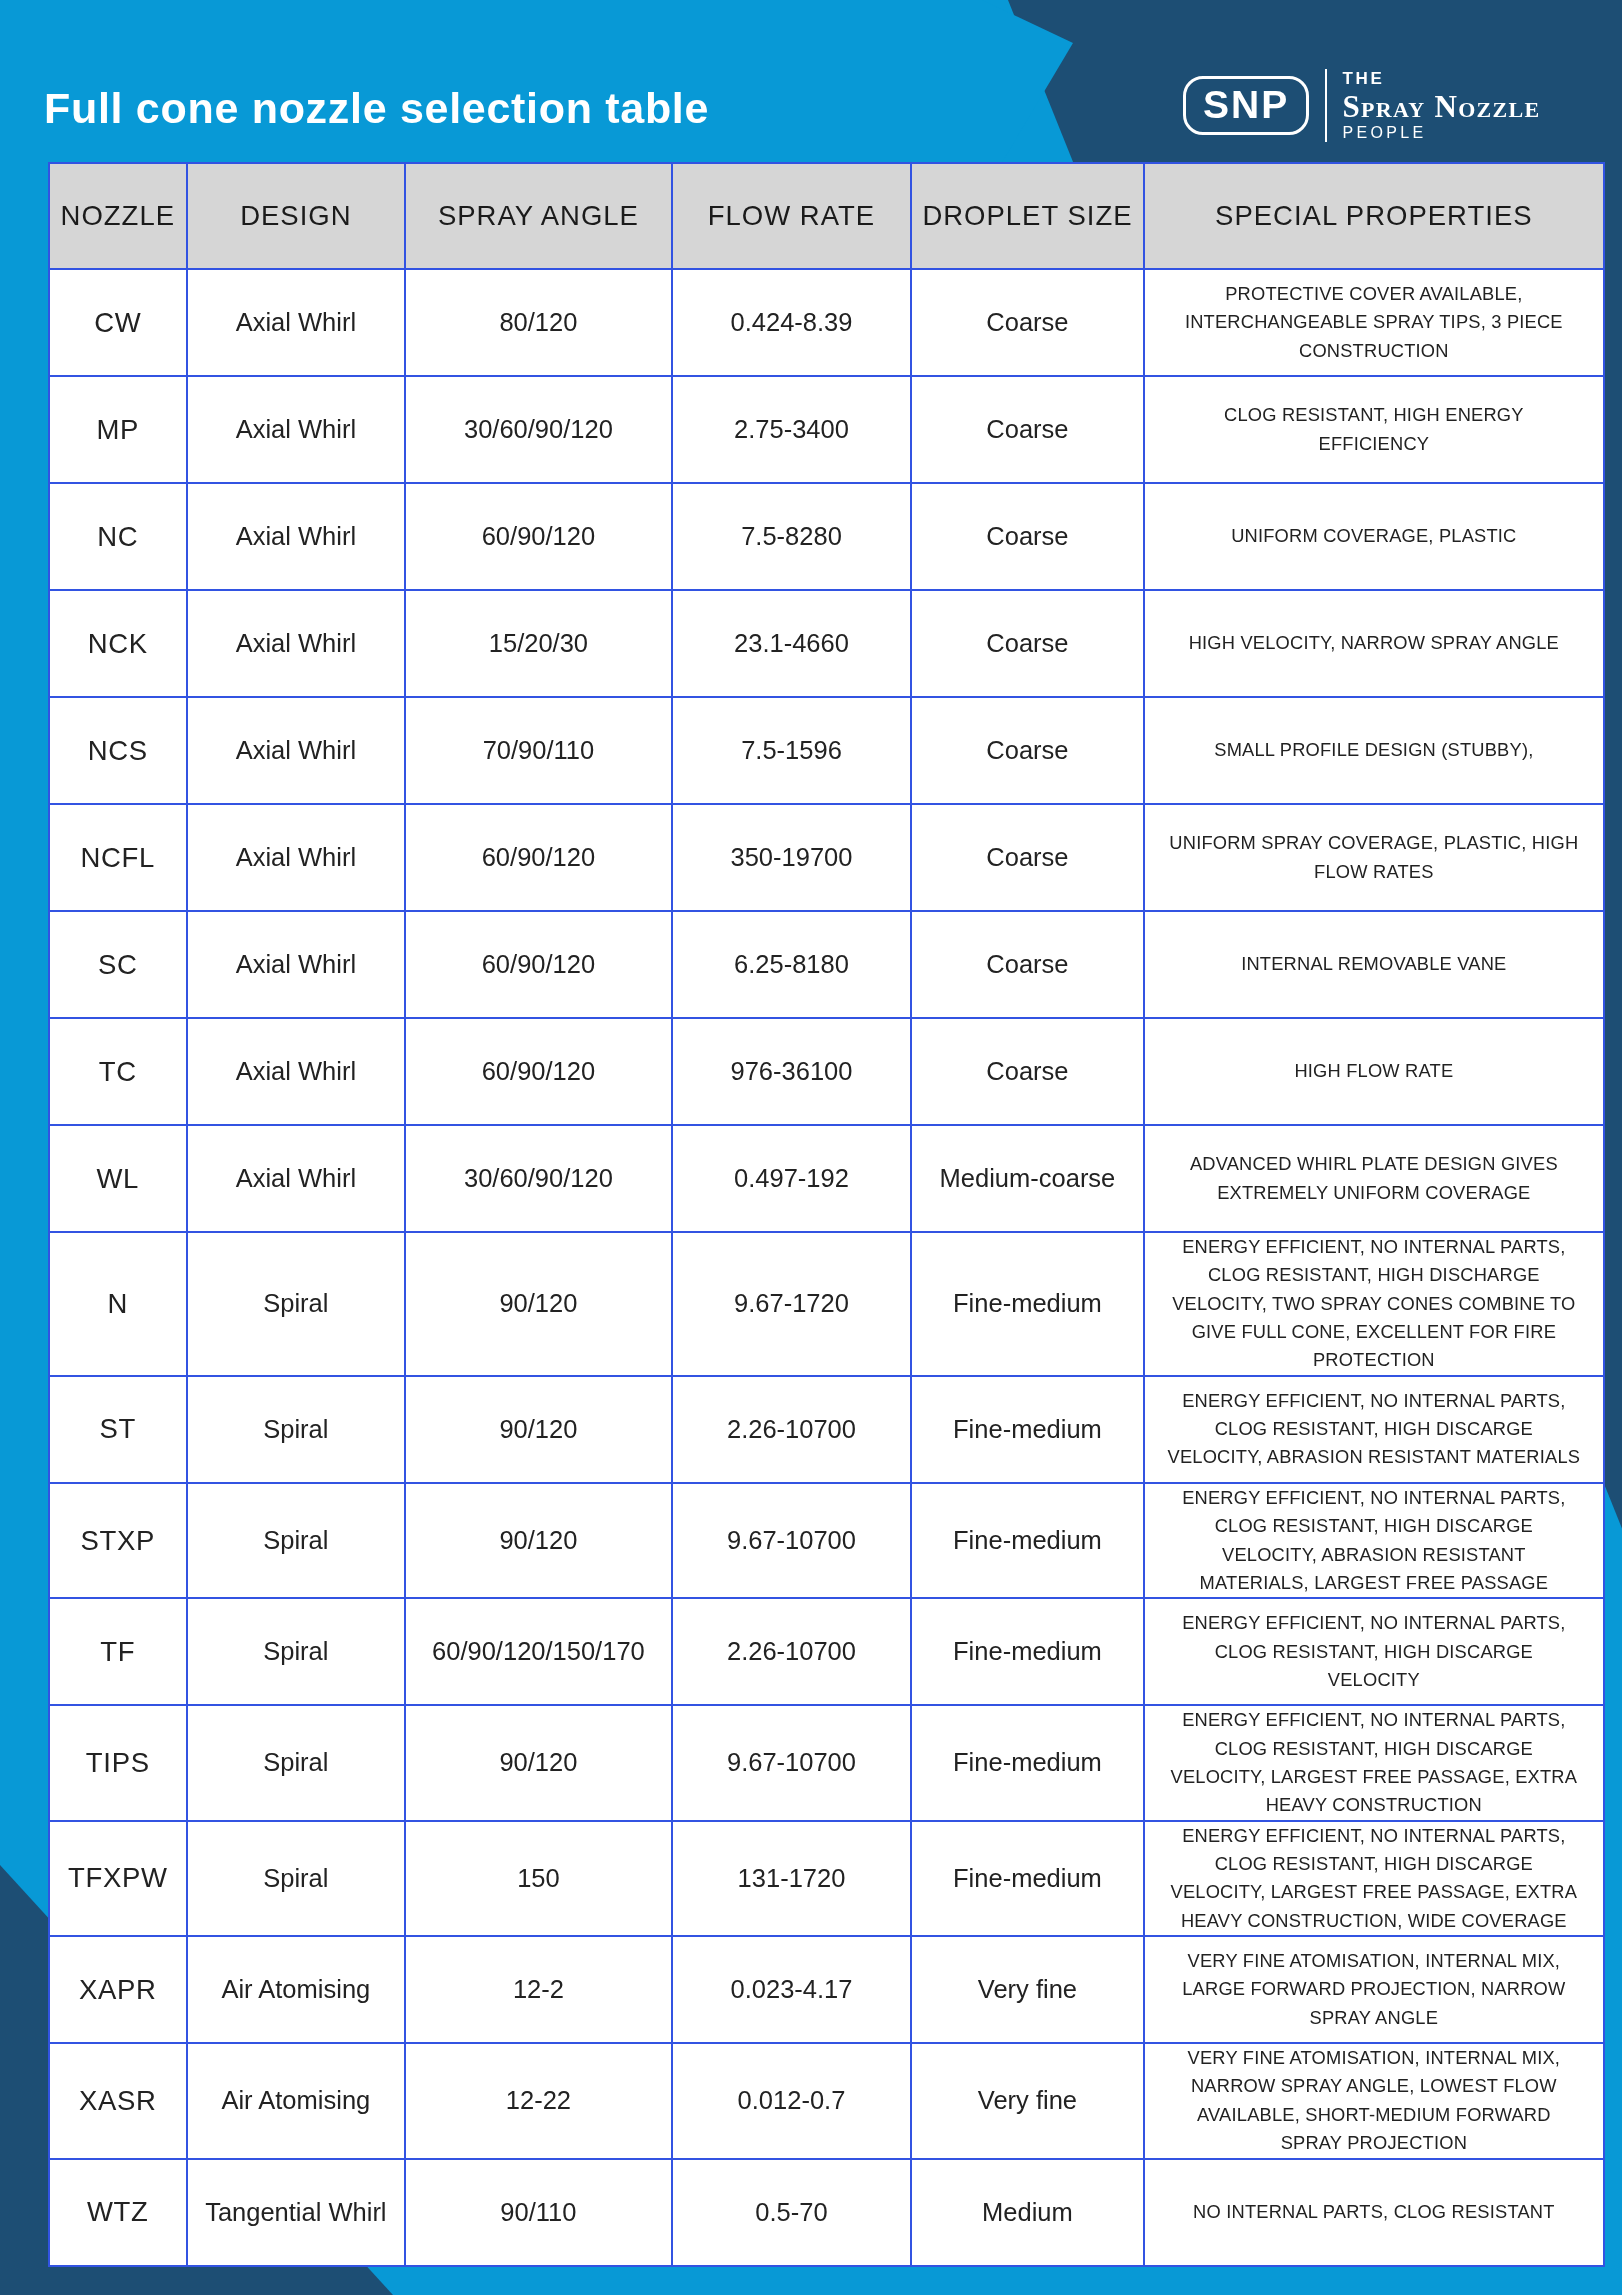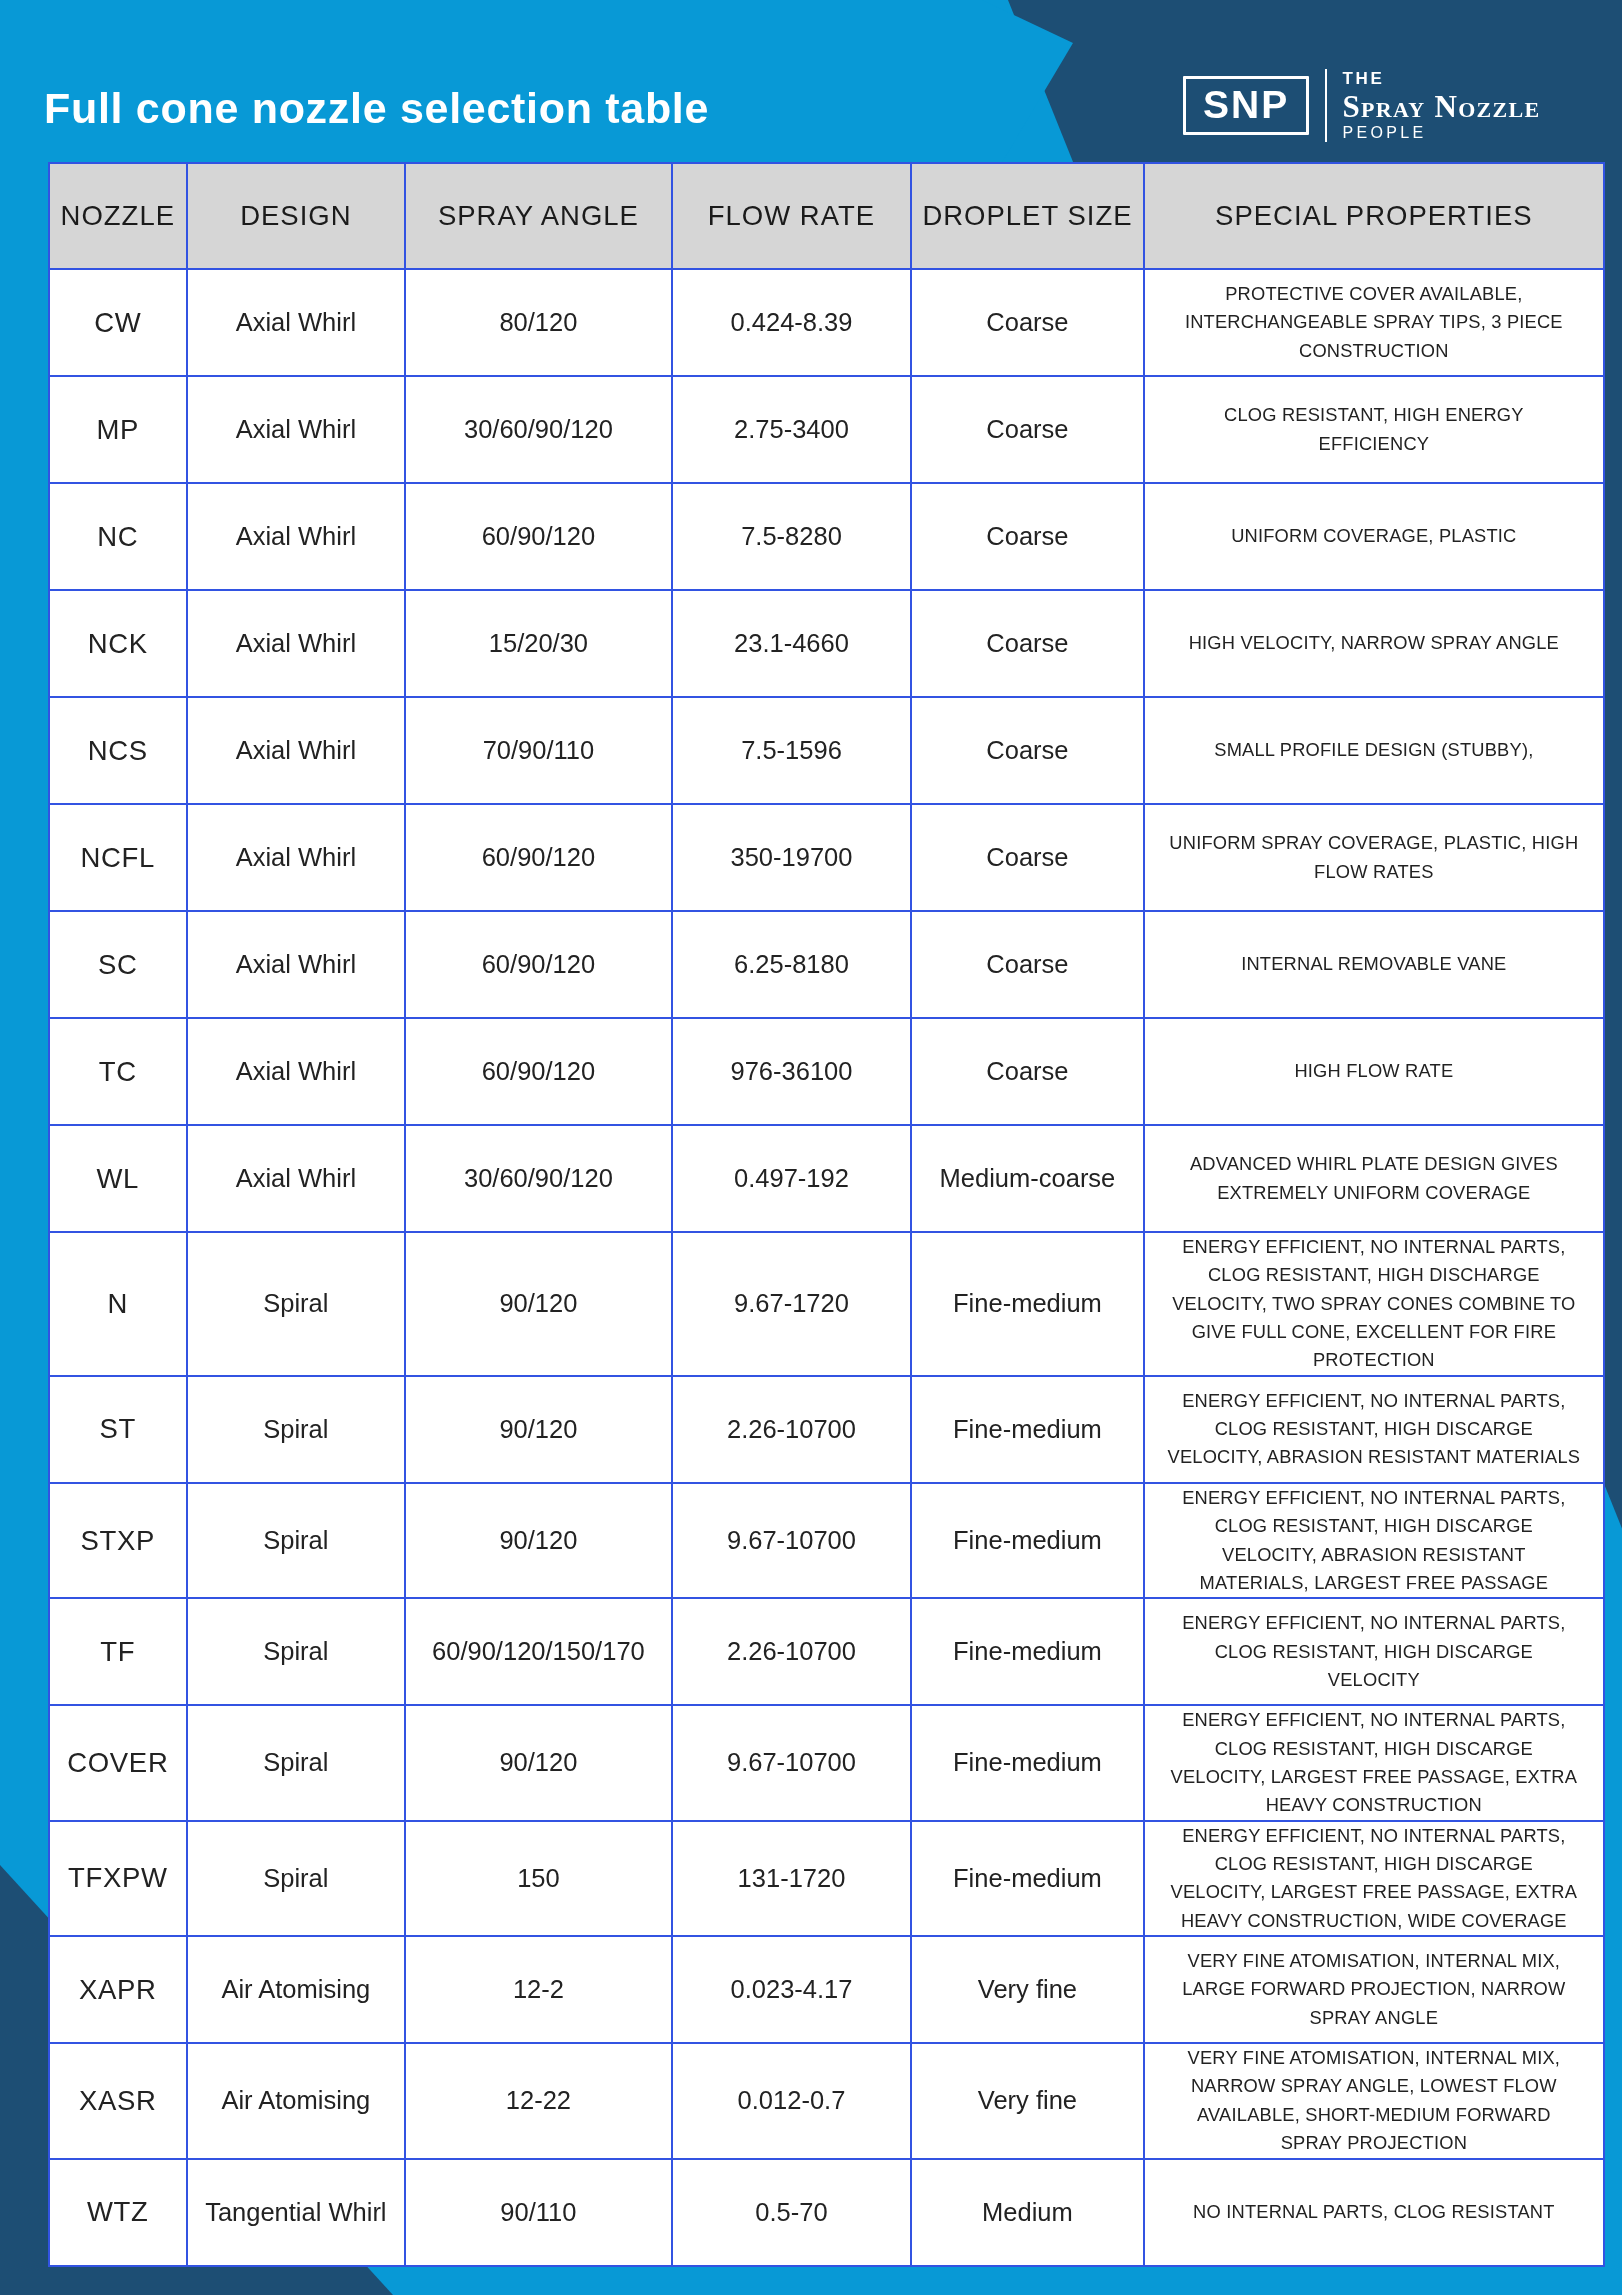--- a/index.html
+++ b/index.html
@@ -10,21 +10,21 @@
   .shape{position:absolute;left:0;top:0;width:1623px;height:2295px;}
   .tri-top-right{background:#1d4e74;clip-path:polygon(1008px 0px,1623px 0px,1623px 1531px);}
   .tri-notch{background:#0899d6;clip-path:polygon(982px 0px,1073px 43px,982px 196px);}
   .tri-bottom-left{background:#1d4e74;clip-path:polygon(0px 1865px,393px 2295px,0px 2295px);}
 
   
   .title{position:absolute;left:44px;top:55px;color:#ffffff;font-size:43px;font-weight:700;letter-spacing:0.7px;}
 
   
   .logo{position:absolute;left:1183px;top:69px;display:flex;align-items:center;color:#ffffff;}
-  .logo-box{border:3.9px solid #ffffff;border-radius:1px;padding:5.2px 17px;font-size:39px;font-weight:700;letter-spacing:2px;line-height:1.1;}
+  .logo-box{border:3.9px solid #ffffff;border-radius:20px;padding:5.2px 17px;font-size:39px;font-weight:700;letter-spacing:2px;line-height:1.1;}
   .logo-divider{width:2px;height:73px;background:#ffffff;margin:0 15.7px;}
   .logo-text{display:flex;flex-direction:column;line-height:1.0;}
   .logo-the{font-size:17px;font-weight:700;letter-spacing:2.6px;margin-bottom:3.9px;}
   .logo-main{font-family:"Liberation Serif",serif;font-variant:small-caps;font-size:31px;font-weight:700;letter-spacing:1.3px;margin-bottom:3.9px;}
   .logo-people{font-size:16px;font-weight:400;letter-spacing:3.3px;}
 
   
   table.doc-table{position:absolute;left:48px;top:162px;width:1557px;border-collapse:collapse;table-layout:fixed;background:#84cc16;border:2.6px solid #3253e2;}
   .doc-table th,.doc-table td{border:2px solid #3253e2;text-align:center;vertical-align:middle;overflow:hidden;}
   .doc-table th{height:102px;background:#d6d6d6;color:#1b1b1b;font-size:27.5px;font-weight:400;letter-spacing:1px;}
@@ -174,21 +174,21 @@
         </tr>
         <tr>
           <td>TF</td>
           <td>Spiral</td>
           <td>60/90/120/150/170</td>
           <td>2.26-10700</td>
           <td>Fine-medium</td>
           <td>ENERGY EFFICIENT, NO INTERNAL PARTS, CLOG RESISTANT, HIGH DISCARGE VELOCITY</td>
         </tr>
         <tr>
-          <td>COVER</td>
+          <td>TIPS</td>
           <td>Spiral</td>
           <td>90/120</td>
           <td>9.67-10700</td>
           <td>Fine-medium</td>
           <td>ENERGY EFFICIENT, NO INTERNAL PARTS, CLOG RESISTANT, HIGH DISCARGE VELOCITY, LARGEST FREE PASSAGE, EXTRA HEAVY CONSTRUCTION</td>
         </tr>
         <tr>
           <td>TFXPW</td>
           <td>Spiral</td>
           <td>150</td>

